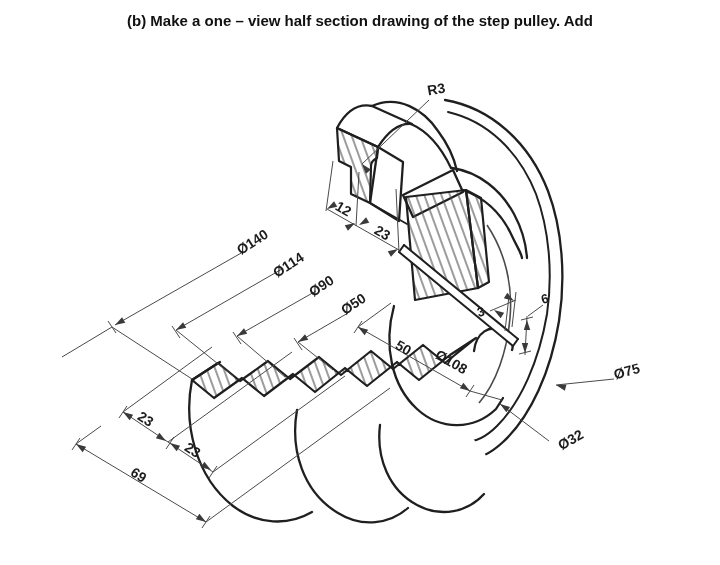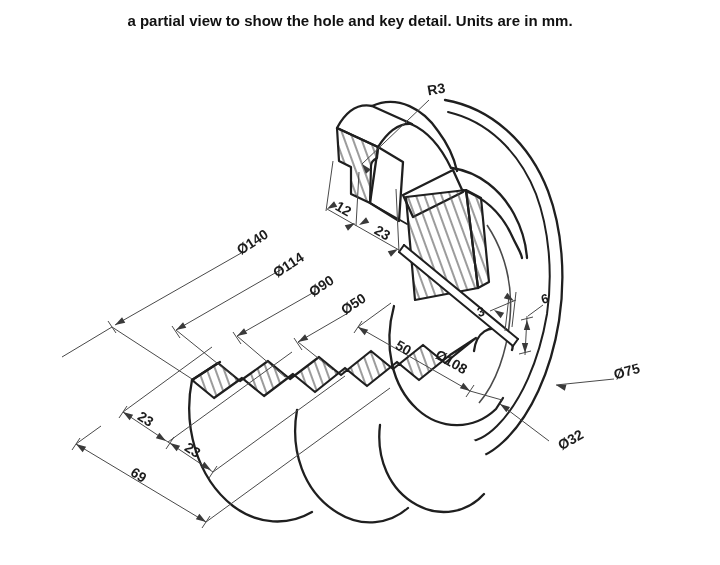--- a/index.html
+++ b/index.html
@@ -15,21 +15,21 @@
   .fillonly{fill:#ffffff;stroke:none;}
   .hatch{fill:url(#hat);stroke:#1f1f1f;stroke-width:2.2;stroke-linejoin:round;}
   .dim{fill:none;stroke:#4a4a4a;stroke-width:1;}
   .arr{fill:#3a3a3a;stroke:none;}
 </style>
 </head>
 <body>
 
 <div class="page">
   <div class="title">
-    <div class="l2">a partial view to show the hole and key detail. Units are in mm.</div>
+    <div class="l1">(b) Make a one – view half section drawing of the step pulley. Add</div>
   </div>
 
   <svg width="720" height="565" viewBox="0 0 720 565">
     <defs>
       <pattern id="hat" width="8" height="8" patternUnits="userSpaceOnUse" patternTransform="rotate(70)">
         <path d="M0,4 H8" stroke="#4a4a4a" stroke-width="1.1"></path>
       </pattern>
     </defs>
 
     <g>

